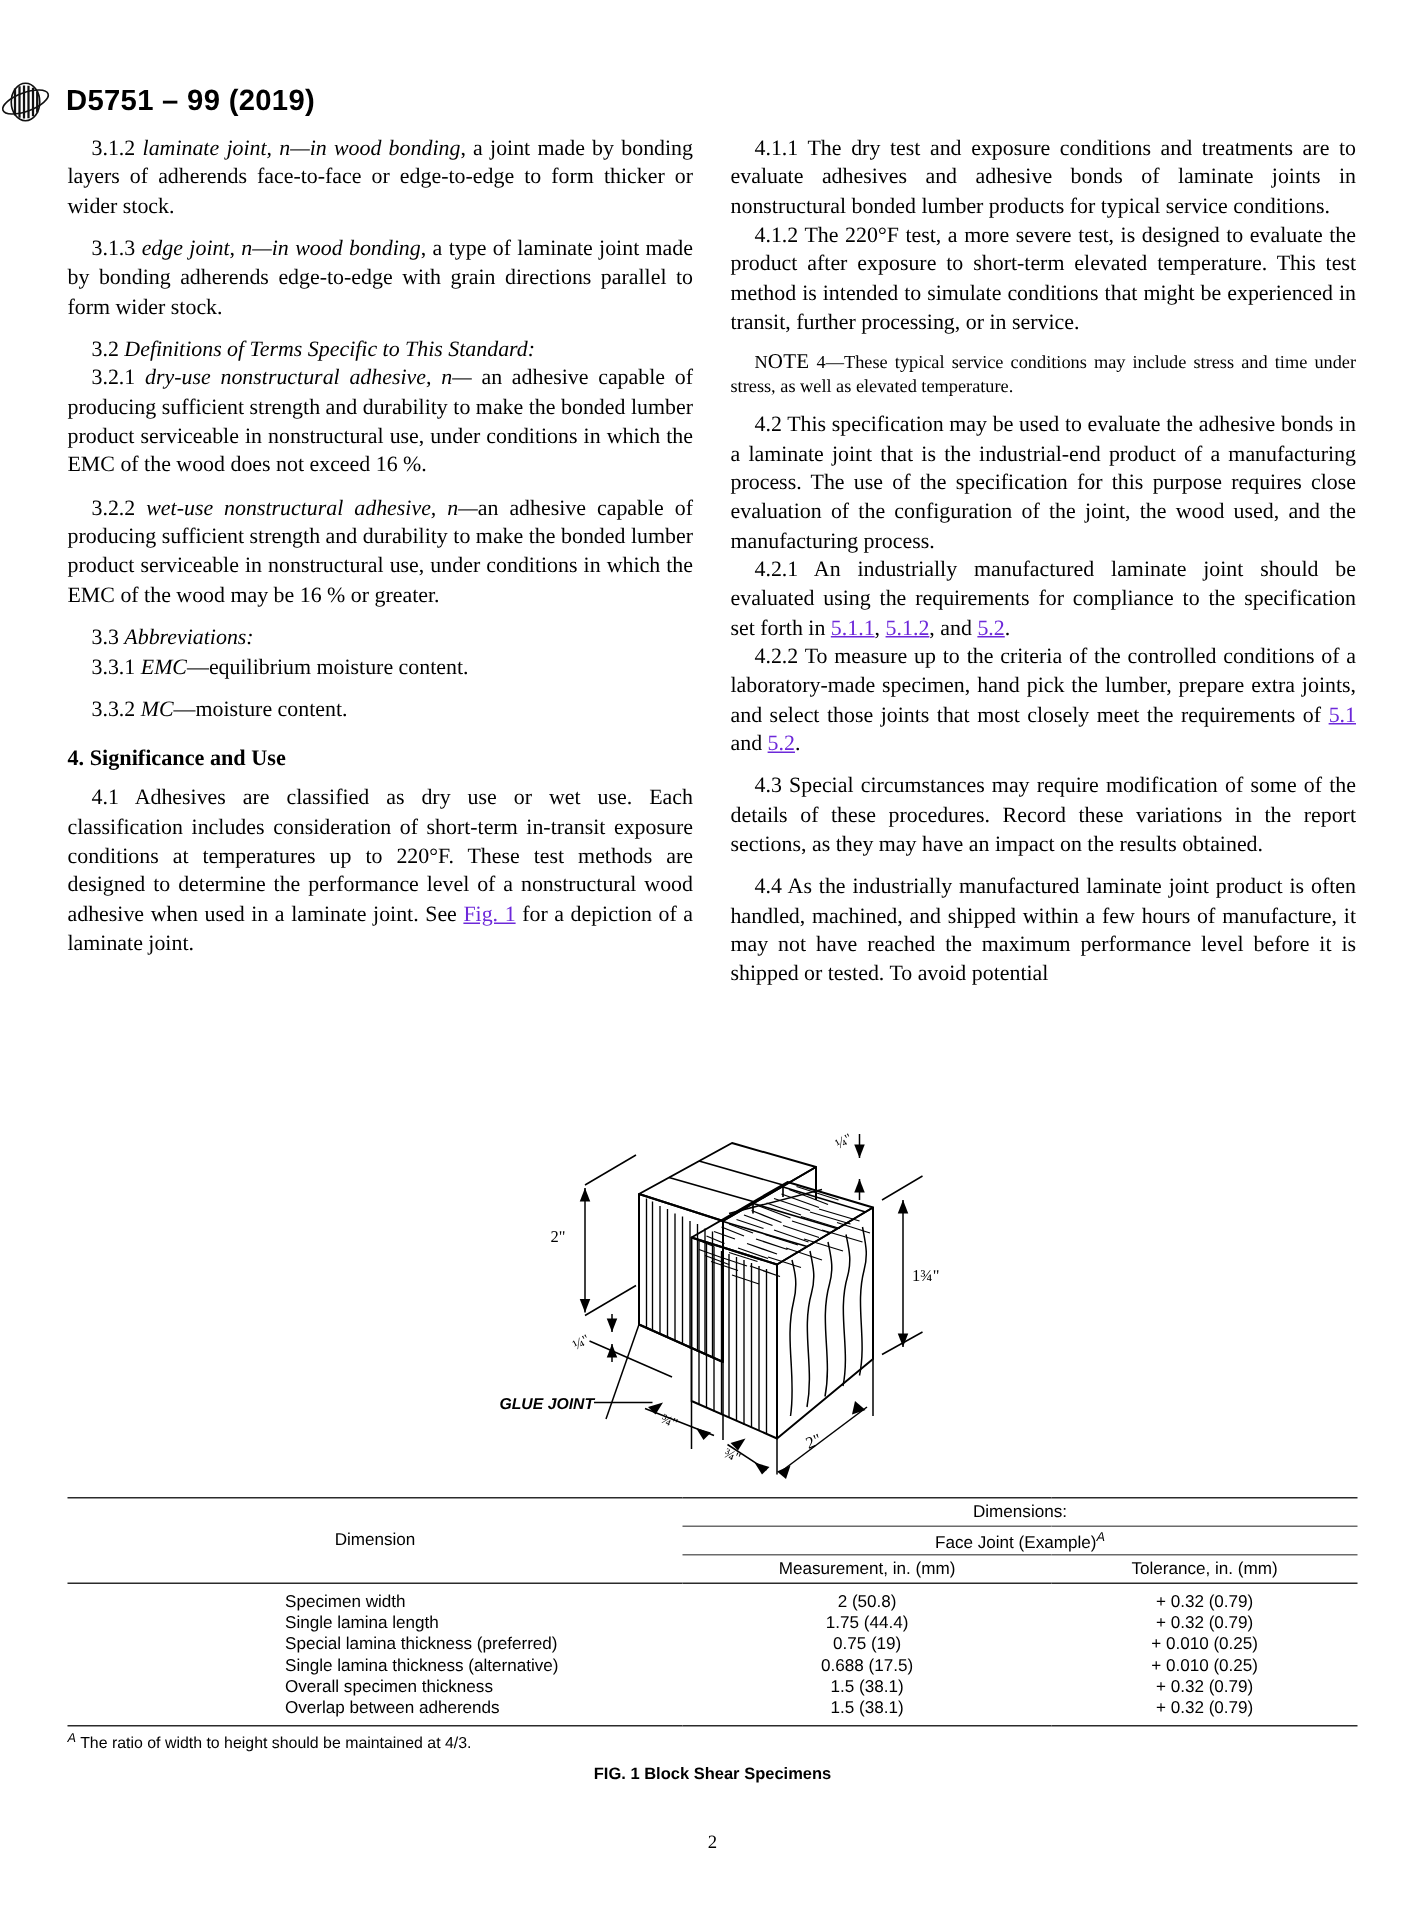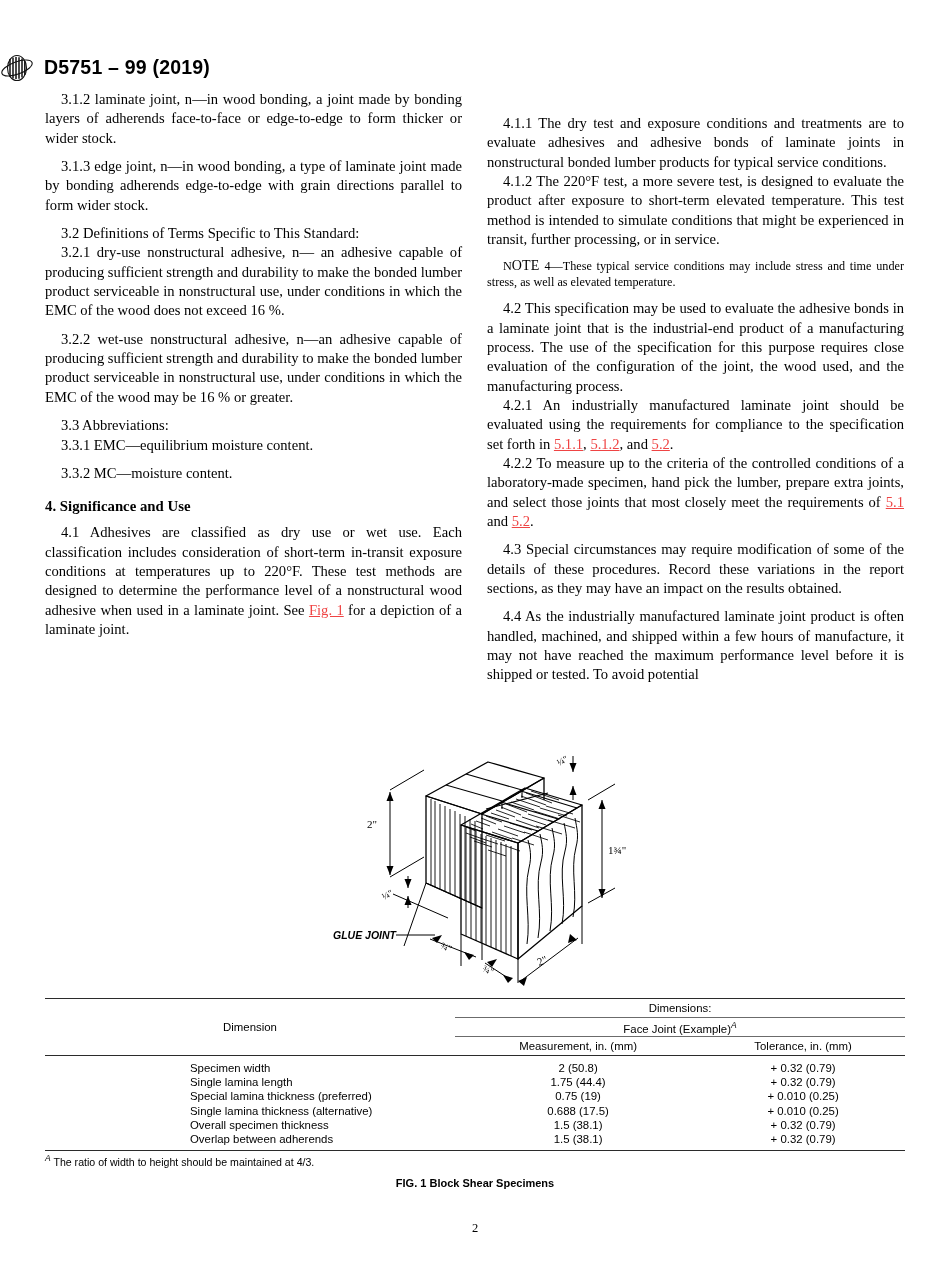--- a/index.html
+++ b/index.html
@@ -49,34 +49,34 @@
     left: 0;
     width: 950px;
     height: 640px;
   }
   .col {
     position: absolute;
     top: 0;
     width: 417px;
   }
   .col-left  { left: 45px; }
-  .col-right { left: 487px; margin-top: 24px; }
+  .col-right { left: 487px; }
 
   p.body-par {
     margin: 0 0 0 0;
     font-size: 14.6px;
     line-height: 19.35px;
     text-align: justify;
     text-indent: 16px;
     hyphens: manual;
   }
   p.body-par.spaced { margin-top: 9px; }
   p.body-par.tight  { margin-top: 0px; }
-  .it { }
-  .lnk { color: #ef4444; }
+  .it { font-style: italic; }
+  .lnk { color: #6d28d9; }
 
   h2.section-head {
     margin: 14px 0 7px 0;
     font-size: 14.8px;
     line-height: 19px;
     font-weight: bold;
     text-indent: 0;
     text-align: left;
   }
 

